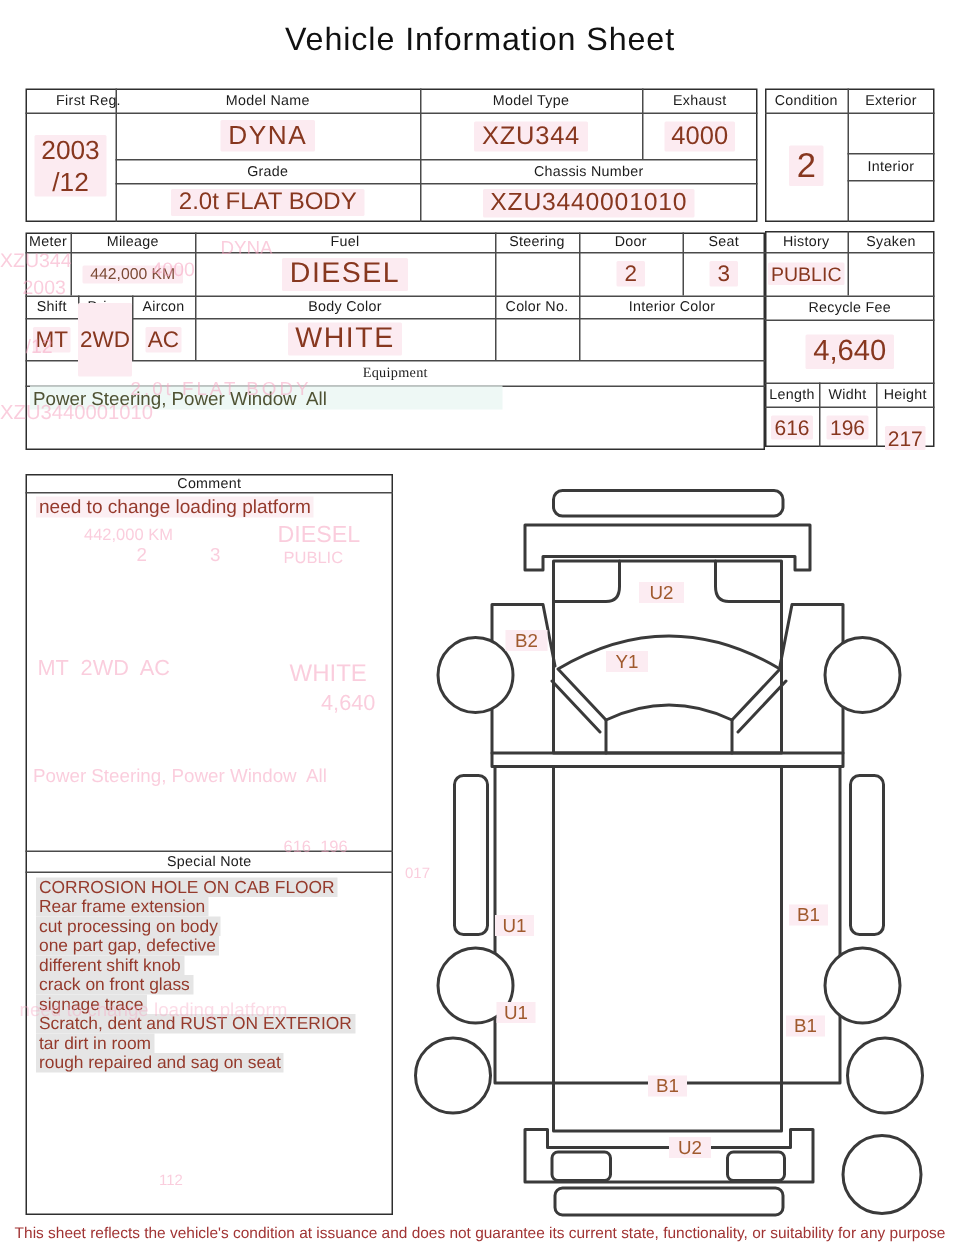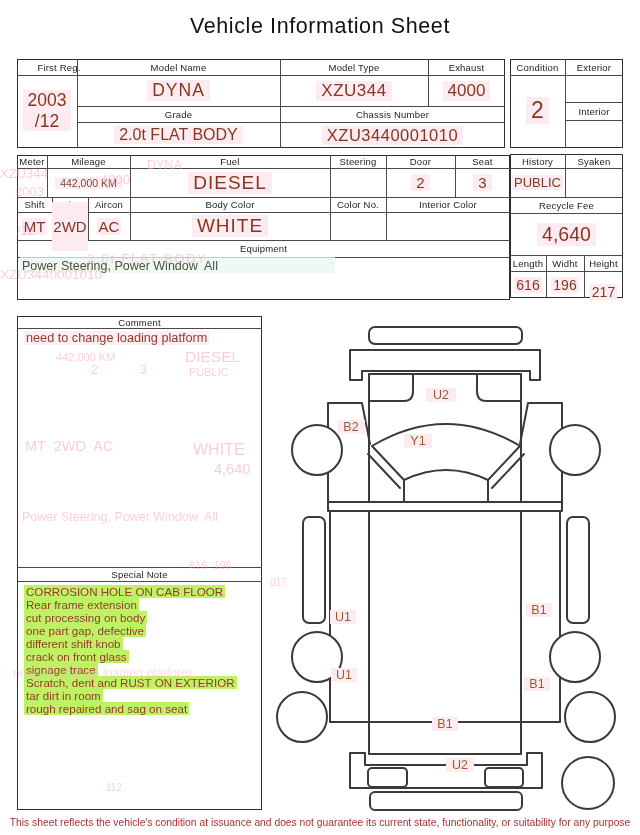--- a/index.html
+++ b/index.html
@@ -8,21 +8,21 @@
   .box{position:absolute;border:1.6px solid #2e2e2e;box-sizing:border-box;background:transparent;}
   .line{position:absolute;background:#4a4a4a;}
   .lbl{position:absolute;display:flex;align-items:center;justify-content:center;
        font-size:9.5px;color:#1c1c1c;letter-spacing:.2px;white-space:nowrap;}
   .val{position:absolute;display:flex;align-items:center;justify-content:center;
        color:#87371f;white-space:pre-line;text-align:center;}
   .val .hl{background:#fcebf1;padding:0 5px;border-radius:1px;}
   .ghost{position:absolute;color:#f7a6c2;opacity:.55;white-space:pre;pointer-events:none;}
   .note-line{position:absolute;left:24px;width:234px;height:13px;font-size:11.6px;
              color:#953a2c;white-space:nowrap;}
-  .note-line .hl{background:#bef264;padding:0 2px;}
+  .note-line .hl{background:#e5e5e5;padding:0 2px;}
   .title{position:absolute;left:0;top:14px;width:640px;text-align:center;
          font-size:21.5px;font-weight:500;letter-spacing:.6px;color:#111;}
   .footer{position:absolute;left:0;top:817px;width:640px;text-align:center;
           font-size:10.3px;color:#a13434;}
   .equip{position:absolute;font-size:12.5px;color:#4f5233;white-space:pre;}
   .cyanband{position:absolute;background:#e8f6f2;opacity:.75;}
   svg text{font-family:"Liberation Sans",sans-serif;}
 </style>
 </head>
 <body>
@@ -96,21 +96,21 @@
   <div class="lbl" style="left:88px;top:197px;width:42px;height:15px;">Aircon</div>
   <div class="lbl" style="left:130px;top:197px;width:200px;height:15px;">Body Color</div>
   <div class="lbl" style="left:330px;top:197px;width:56px;height:15px;">Color No.</div>
   <div class="lbl" style="left:386px;top:197px;width:124px;height:15px;">Interior Color</div>
 
   <div class="val" style="left:17px;top:212px;width:35px;height:28px;font-size:15px;"><span class="hl" style="padding:0 2px;">MT</span></div>
   <div class="val" style="left:52px;top:212px;width:36px;height:28px;font-size:15px;"><span class="hl" style="padding:16px 1px;">2WD</span></div>
   <div class="val" style="left:88px;top:212px;width:42px;height:28px;font-size:15px;"><span class="hl" style="padding:0 2px;">AC</span></div>
   <div class="val" style="left:130px;top:212px;width:200px;height:28px;font-size:19px;letter-spacing:1px;"><span class="hl">WHITE</span></div>
 
-  <div class="lbl" style="left:17px;top:240px;width:493px;height:17px;">Equipment</div>
+  <div class="lbl" style="left:17px;top:240px;width:493px;height:17px;font-family:Liberation Serif, serif;">Equipment</div>
   <div class="cyanband" style="left:20px;top:257px;width:315px;height:16px;"></div>
   <div class="equip" style="left:22px;top:259px;">Power Steering, Power Window  All</div>
 
   <div class="box" style="left:510px;top:154px;width:113px;height:144px;"></div>
   <div class="line" style="left:510px;top:168px;width:113px;height:1px;"></div>
   <div class="line" style="left:510px;top:197px;width:113px;height:1px;"></div>
   <div class="line" style="left:510px;top:213px;width:113px;height:1px;"></div>
   <div class="line" style="left:510px;top:255px;width:113px;height:1px;"></div>
   <div class="line" style="left:510px;top:271px;width:113px;height:1px;"></div>
   <div class="line" style="left:565px;top:154px;width:1px;height:43px;"></div>

